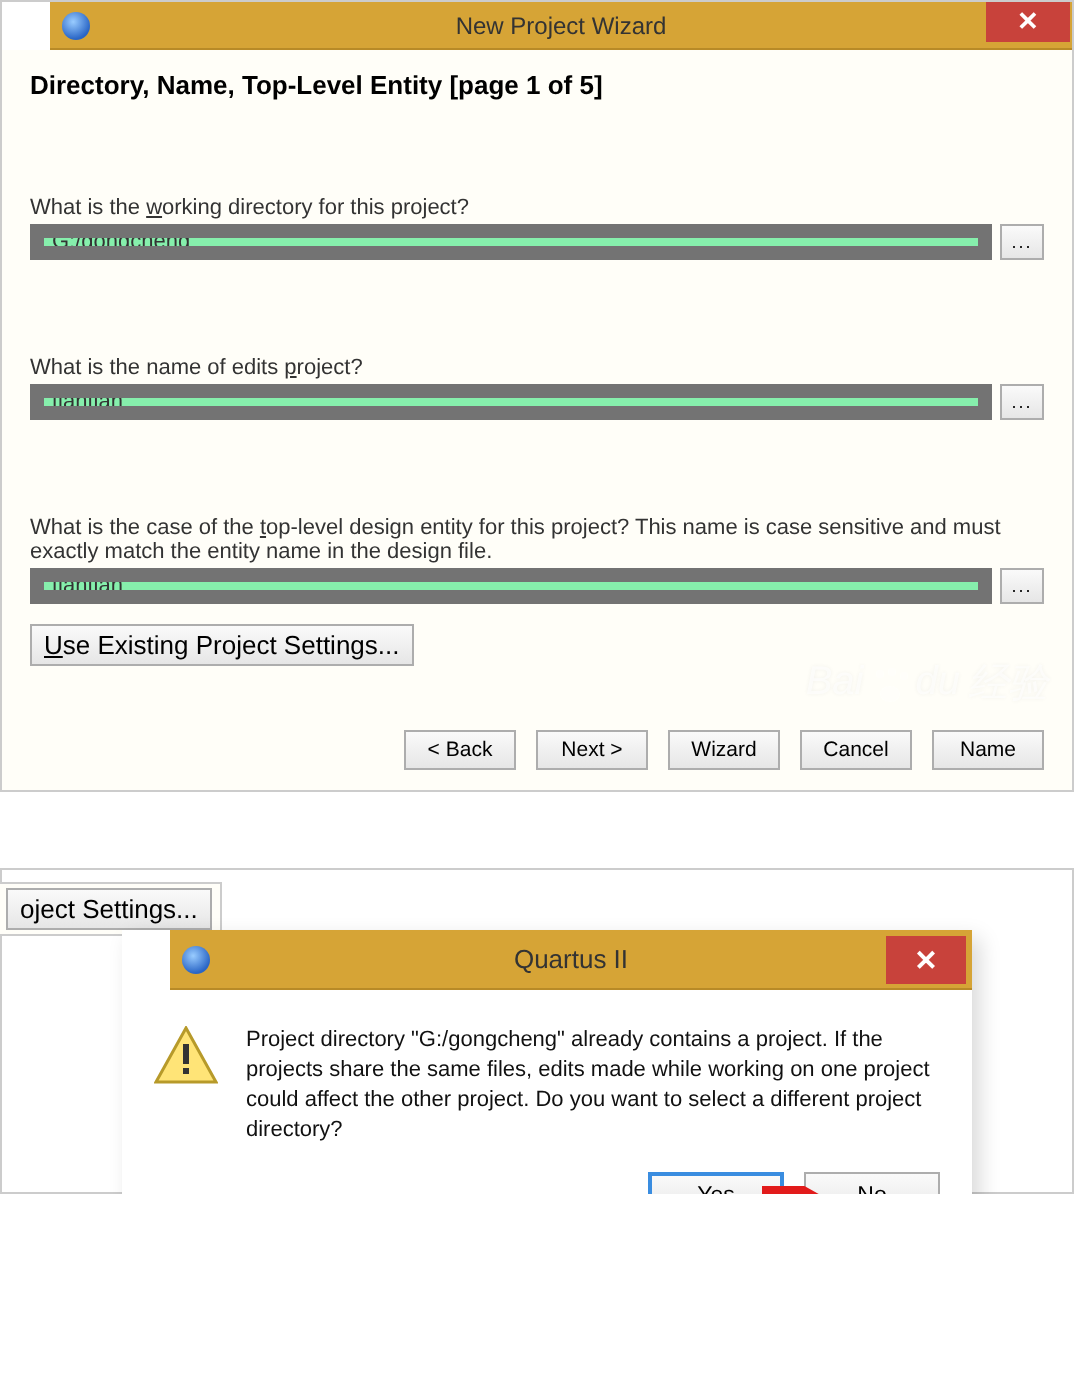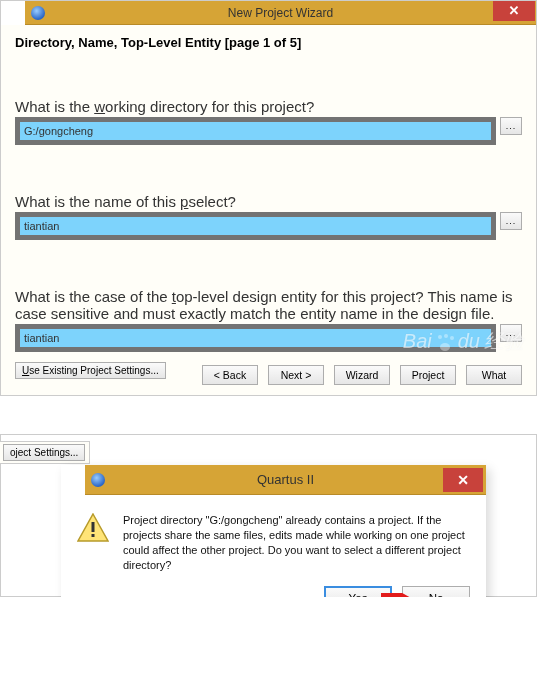--- a/index.html
+++ b/index.html
@@ -47,49 +47,49 @@
       height: 370px;
       position: relative;
     }
     .wizard-heading {
       font-weight: bold;
       font-size: 13px;
       color: #000;
       margin-bottom: 10px;
     }
     .field-label {
-      font-size: 15px;
+      font-size: 11px;
       color: #333;
       margin-bottom: 2px;
       margin-top: 48px;
     }
     .field-row {
       display: flex; gap: 4px; margin-bottom: 6px;
     }
     .field-input {
       flex: 1;
-      border: 5px solid #737373;
-      background: #7dd3fc;
+      border: 7px solid #737373;
+      background: #86efac;
       font-size: 11px;
       padding: 1px 4px;
-      height: 28px;
+      height: 18px;
       color: #333;
     }
     .browse-btn {
       width: 22px; height: 18px;
       border: 1px solid #adadad;
       background: linear-gradient(#fafafa, #e6e6e6);
       font-size: 9px; letter-spacing: 1px;
       cursor: pointer;
       display: flex; align-items: center; justify-content: center;
     }
     .use-existing-btn {
       border: 1px solid #adadad;
       background: linear-gradient(#fafafa, #e6e6e6);
-      font-size: 10px;
+      font-size: 13px;
       padding: 2px 6px;
       cursor: pointer;
       margin-top: 4px;
     }
     .underline-key { text-decoration: underline; }
 
     .watermark {
       position: absolute;
       right: 12px; bottom: 40px;
       color: rgba(255,255,255,0.6);
@@ -209,21 +209,21 @@
 
     <div class="field-label">
       <span>What is the </span><span class="underline-key">w</span><span>orking directory for this project?</span>
     </div>
     <div class="field-row">
       <input class="field-input" value="G:/gongcheng" style="">
       <div class="browse-btn">...</div>
     </div>
 
     <div class="field-label">
-      <span>What is the name of this </span><span class="underline-key">p</span><span>select?</span>
+      <span>What is the name of edits </span><span class="underline-key">p</span><span>roject?</span>
     </div>
     <div class="field-row">
       <input class="field-input" value="tiantian" style="">
       <div class="browse-btn">...</div>
     </div>
 
     <div class="field-label">
       <span>What is the case of the </span><span class="underline-key">t</span><span>op-level design entity for this project? This name is case sensitive and must exactly match the entity name in the design file.</span>
     </div>
     <div class="field-row">
@@ -239,22 +239,22 @@
       <span>Bai</span>
       <span class="paw"></span>
       <span>du</span>
       <span>经验</span>
     </div>
 
     <div class="wizard-footer">
       <div class="footer-btn">&lt; Back</div>
       <div class="footer-btn">Next &gt;</div>
       <div class="footer-btn">Wizard</div>
-      <div class="footer-btn">Project</div>
-      <div class="footer-btn">What</div>
+      <div class="footer-btn">Cancel</div>
+      <div class="footer-btn">Name</div>
     </div>
   </div>
 </div>
 
 <div class="screenshot-2">
   <div class="bg-fragment">
     <button class="use-existing-btn">oject Settings...</button>
   </div>
 
   <div class="modal">

